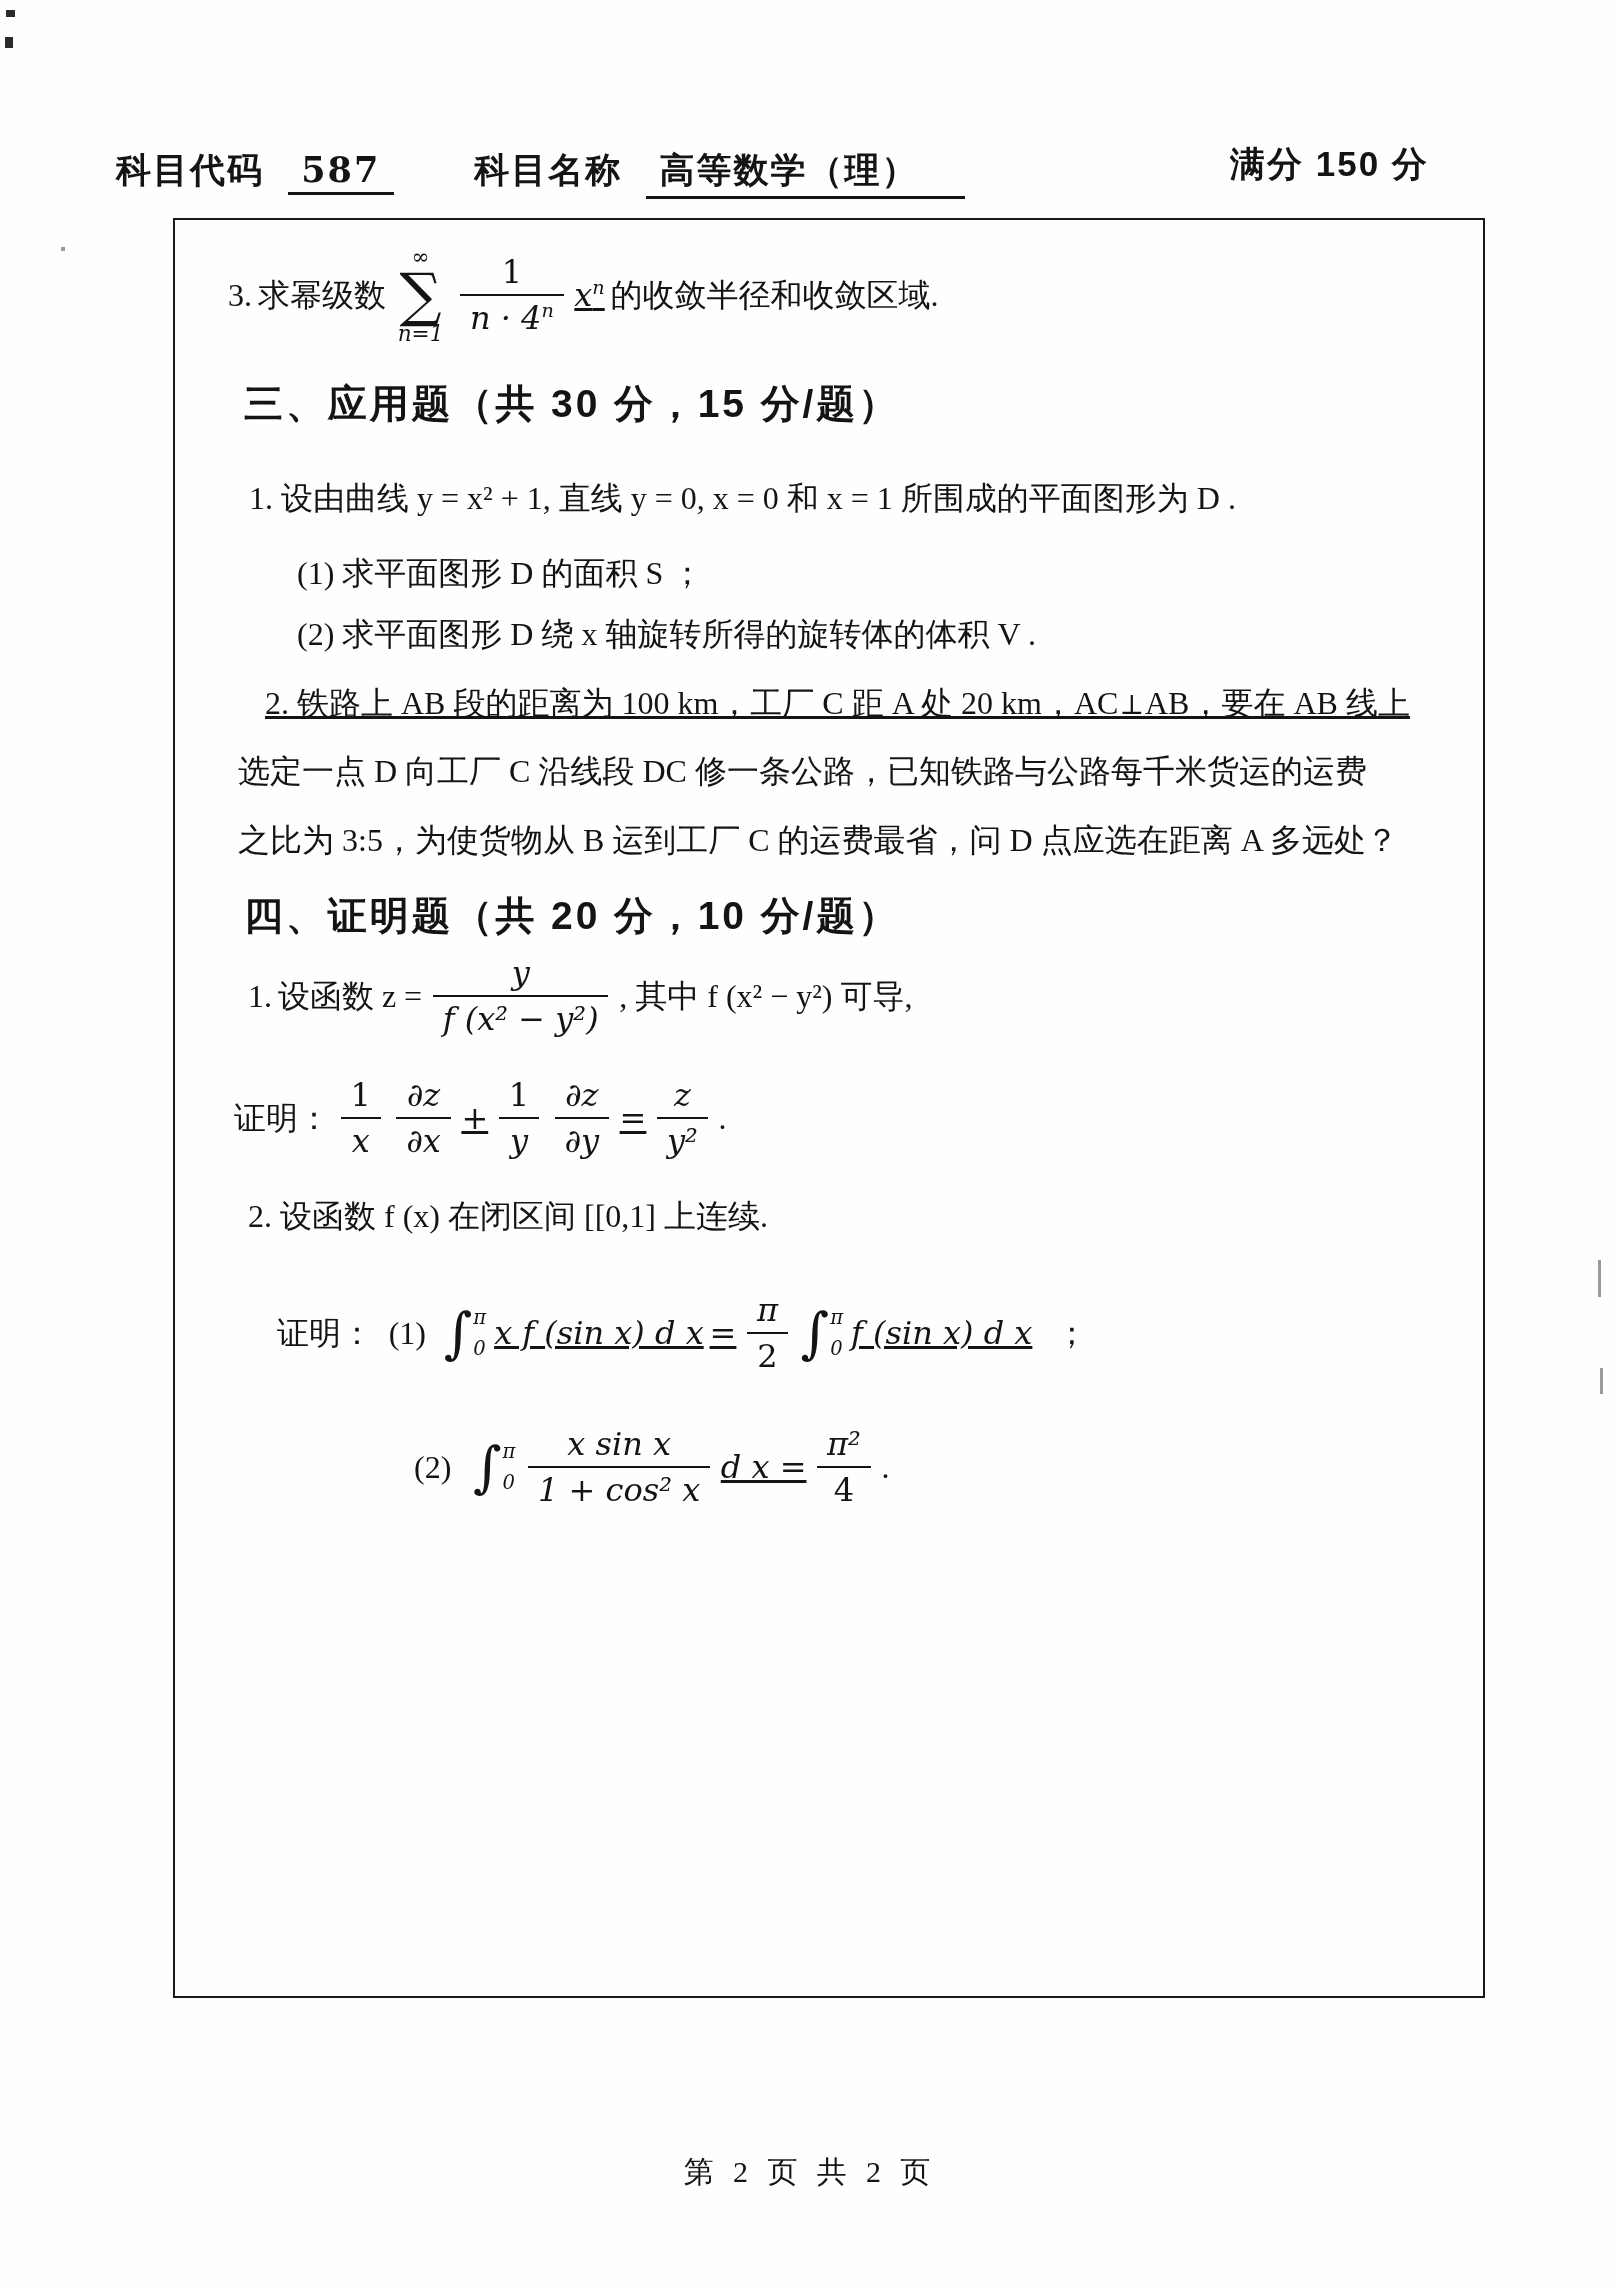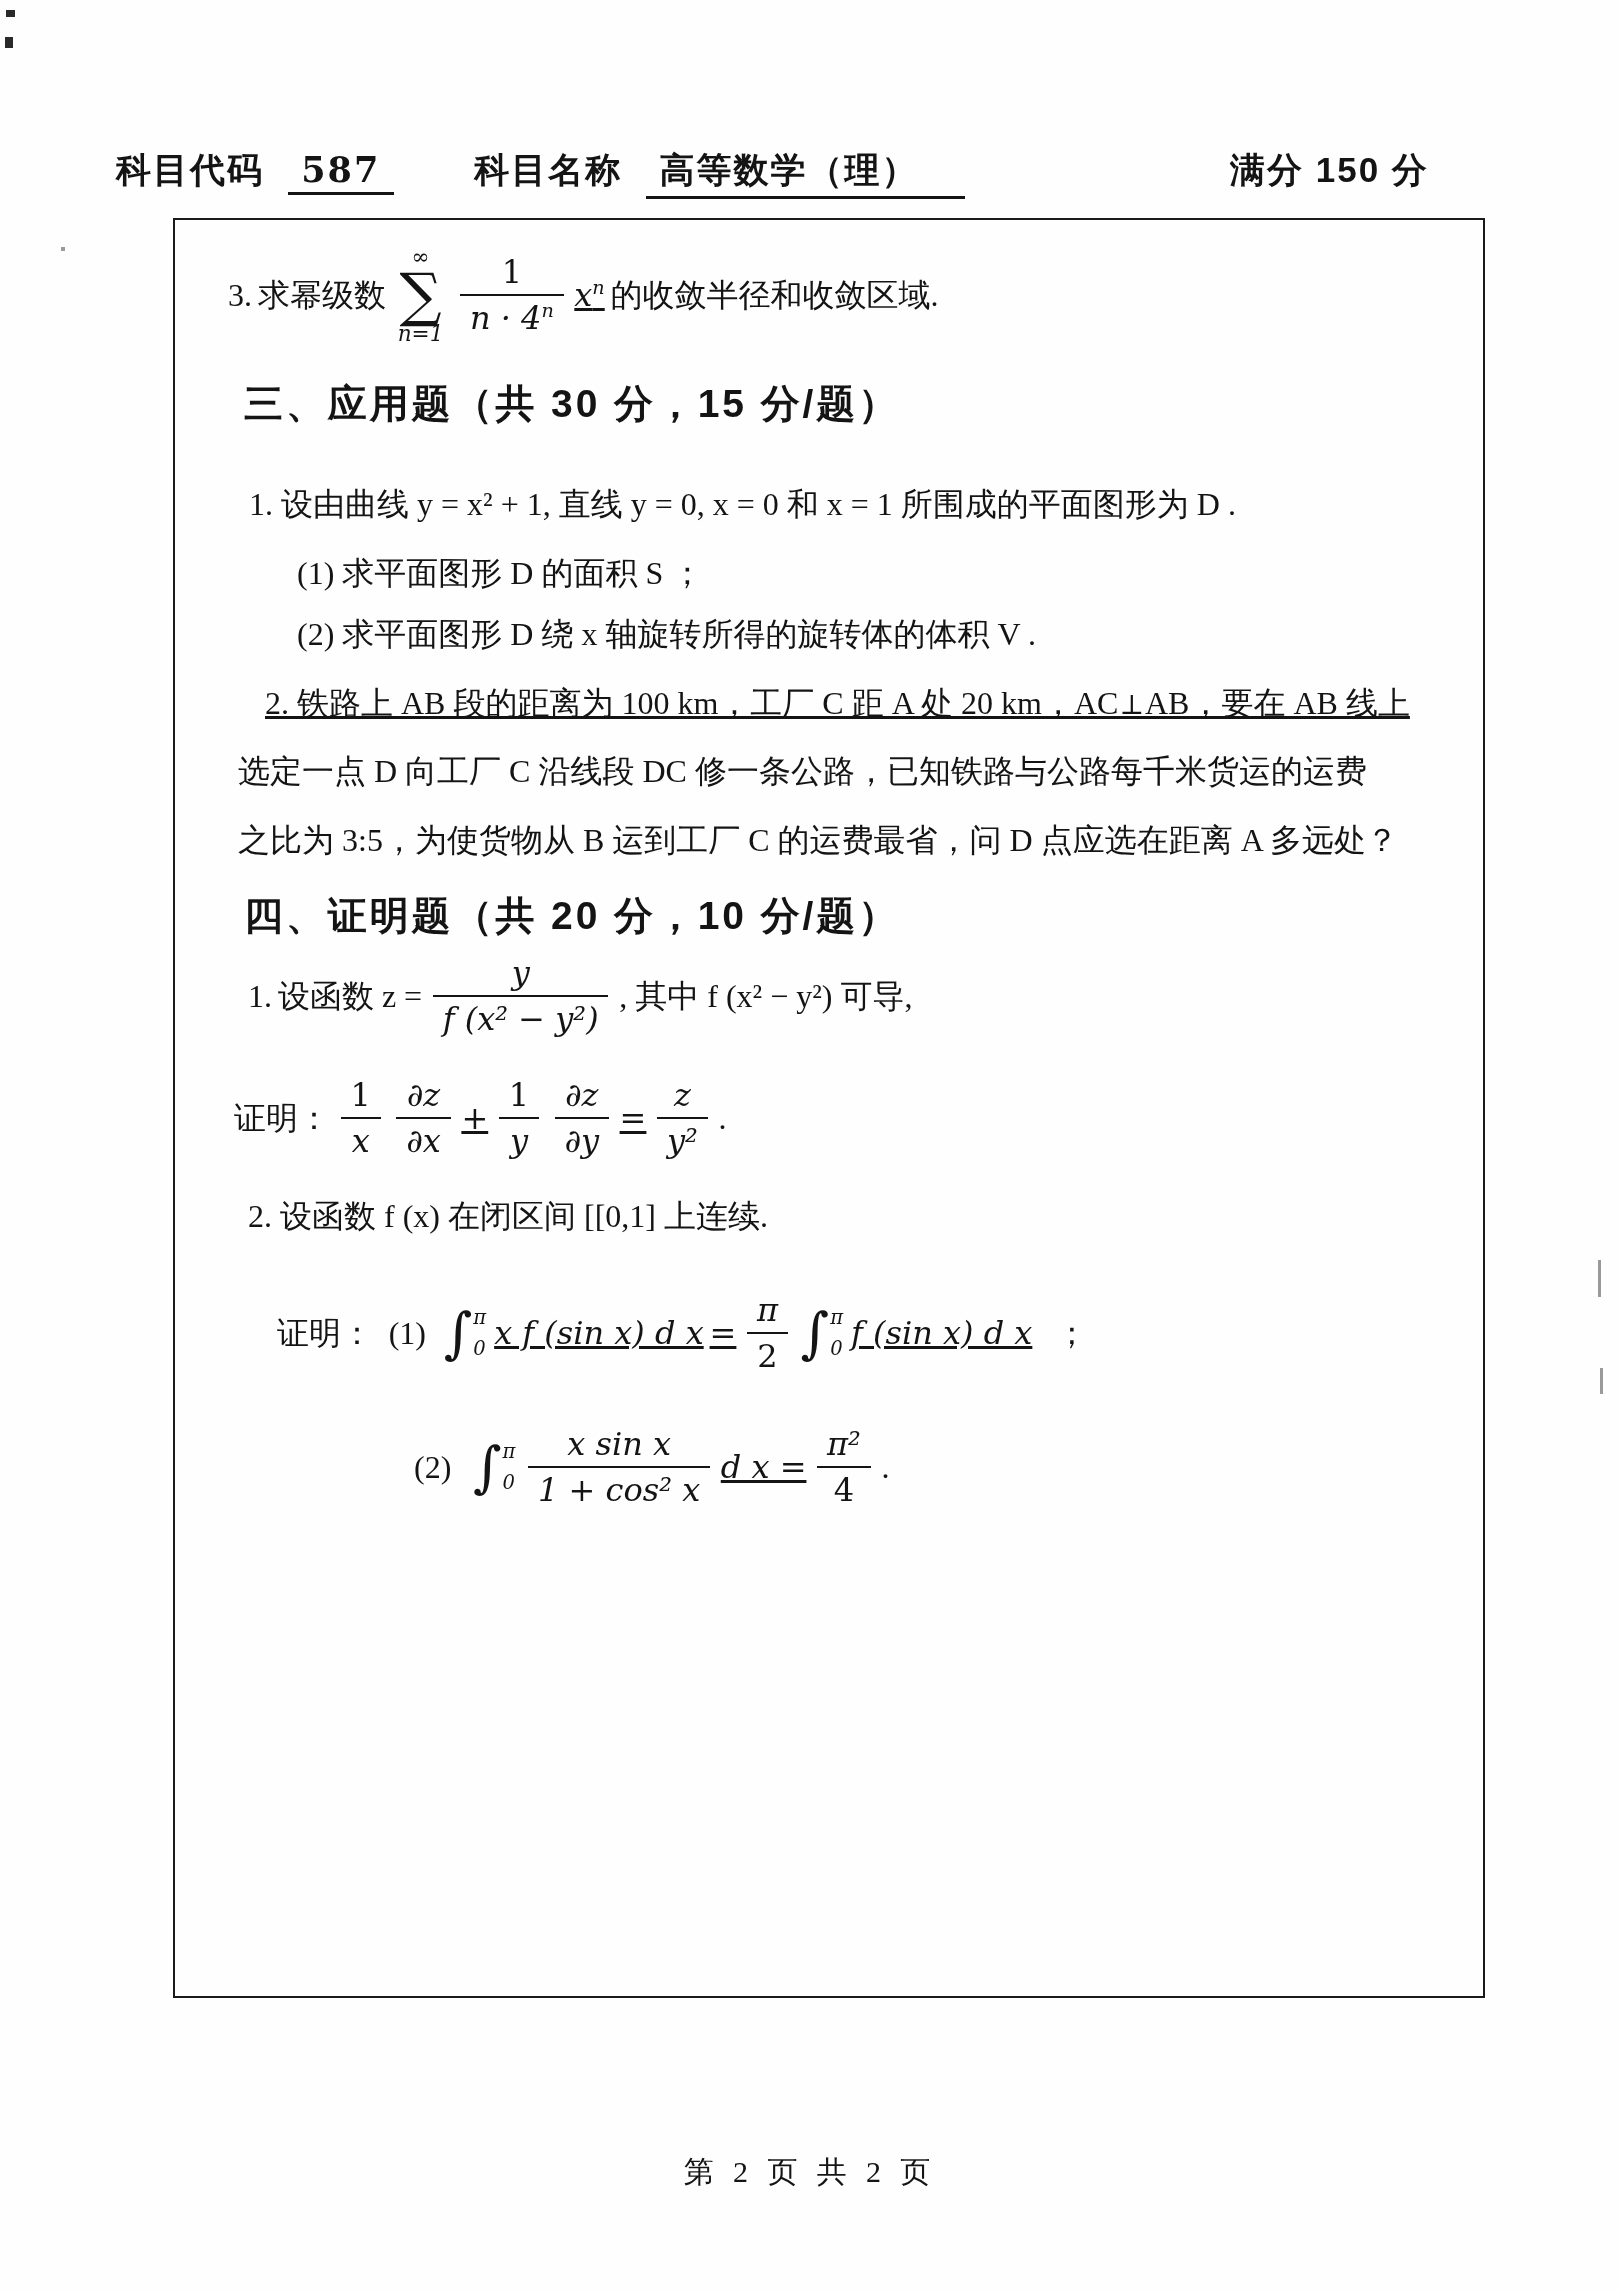--- a/index.html
+++ b/index.html
@@ -18,21 +18,21 @@
     font-family:"Liberation Sans",sans-serif;font-weight:900;font-size:35px;
     letter-spacing:2px;white-space:nowrap;
   }
   .hdr .lbl{display:inline-block;}
   .hdr .val{
     display:inline-block;font-family:"DejaVu Serif",serif;font-weight:bold;
     border-bottom:3.9px solid #141414;padding:0 13.7px 2px 13.7px;margin:0 11.8px;
   }
   .hdr .val.cjk{font-family:Liberation Serif, serif;padding-right:47px;}
   .hdr .gap{display:inline-block;width:45px;}
-  .score{position:absolute;left:1230px;top:147px;white-space:nowrap;
+  .score{position:absolute;left:1230px;top:141px;white-space:nowrap;
     font-family:"Liberation Sans",sans-serif;font-weight:900;font-size:35px;letter-spacing:2px;}
   
   .qbox{
     position:absolute;left:173px;top:218px;width:1308px;height:1776px;
     border:2.9px solid #1a1a1a;
   }
   .r{position:absolute;white-space:nowrap;font-size:32px;line-height:1.5;}
   .fx{display:flex;align-items:center;gap:5.9px;}
   .sec{
     font-family:"Liberation Sans",sans-serif;font-weight:900;font-size:39px;
@@ -93,21 +93,21 @@
       <span class="frac">
         <span class="fn">1</span>
         <span class="fd it"><span>n · 4</span><sup class="e">n</sup></span>
       </span>
       <span class="mi"><span>x</span><sup class="e">n</sup></span>
       <span>的收敛半径和收敛区域.</span>
     </div>
 
     <div class="r sec" style="left:69px;top:155px;">三、应用题（共 30 分，15 分/题）</div>
 
-    <div class="r" style="left:74px;top:260px;font-family:Liberation Serif, serif;">1.  设由曲线 y = x² + 1,  直线 y = 0,  x = 0 和 x = 1 所围成的平面图形为 D .</div>
+    <div class="r" style="left:74px;top:254px;font-family:Liberation Serif, serif;">1.  设由曲线 y = x² + 1,  直线 y = 0,  x = 0 和 x = 1 所围成的平面图形为 D .</div>
     <div class="r" style="left:122px;top:329px;">(1) 求平面图形 D 的面积 S ；</div>
     <div class="r" style="left:122px;top:390px;">(2) 求平面图形 D 绕 x 轴旋转所得的旋转体的体积 V .</div>
 
     <div class="r" style="left:90px;top:459px;text-decoration:underline;">2.  铁路上 AB 段的距离为 100 km，工厂 C 距 A 处 20 km，AC⊥AB，要在 AB 线上</div>
     <div class="r" style="left:63px;top:527px;">选定一点 D 向工厂 C 沿线段 DC 修一条公路，已知铁路与公路每千米货运的运费</div>
     <div class="r" style="left:63px;top:596px;">之比为 3:5，为使货物从 B 运到工厂 C 的运费最省，问 D 点应选在距离 A 多远处？</div>
 
     <div class="r sec" style="left:69px;top:667px;">四、证明题（共 20 分，10 分/题）</div>
 
     <div class="r fx" style="left:73px;top:733px;">

